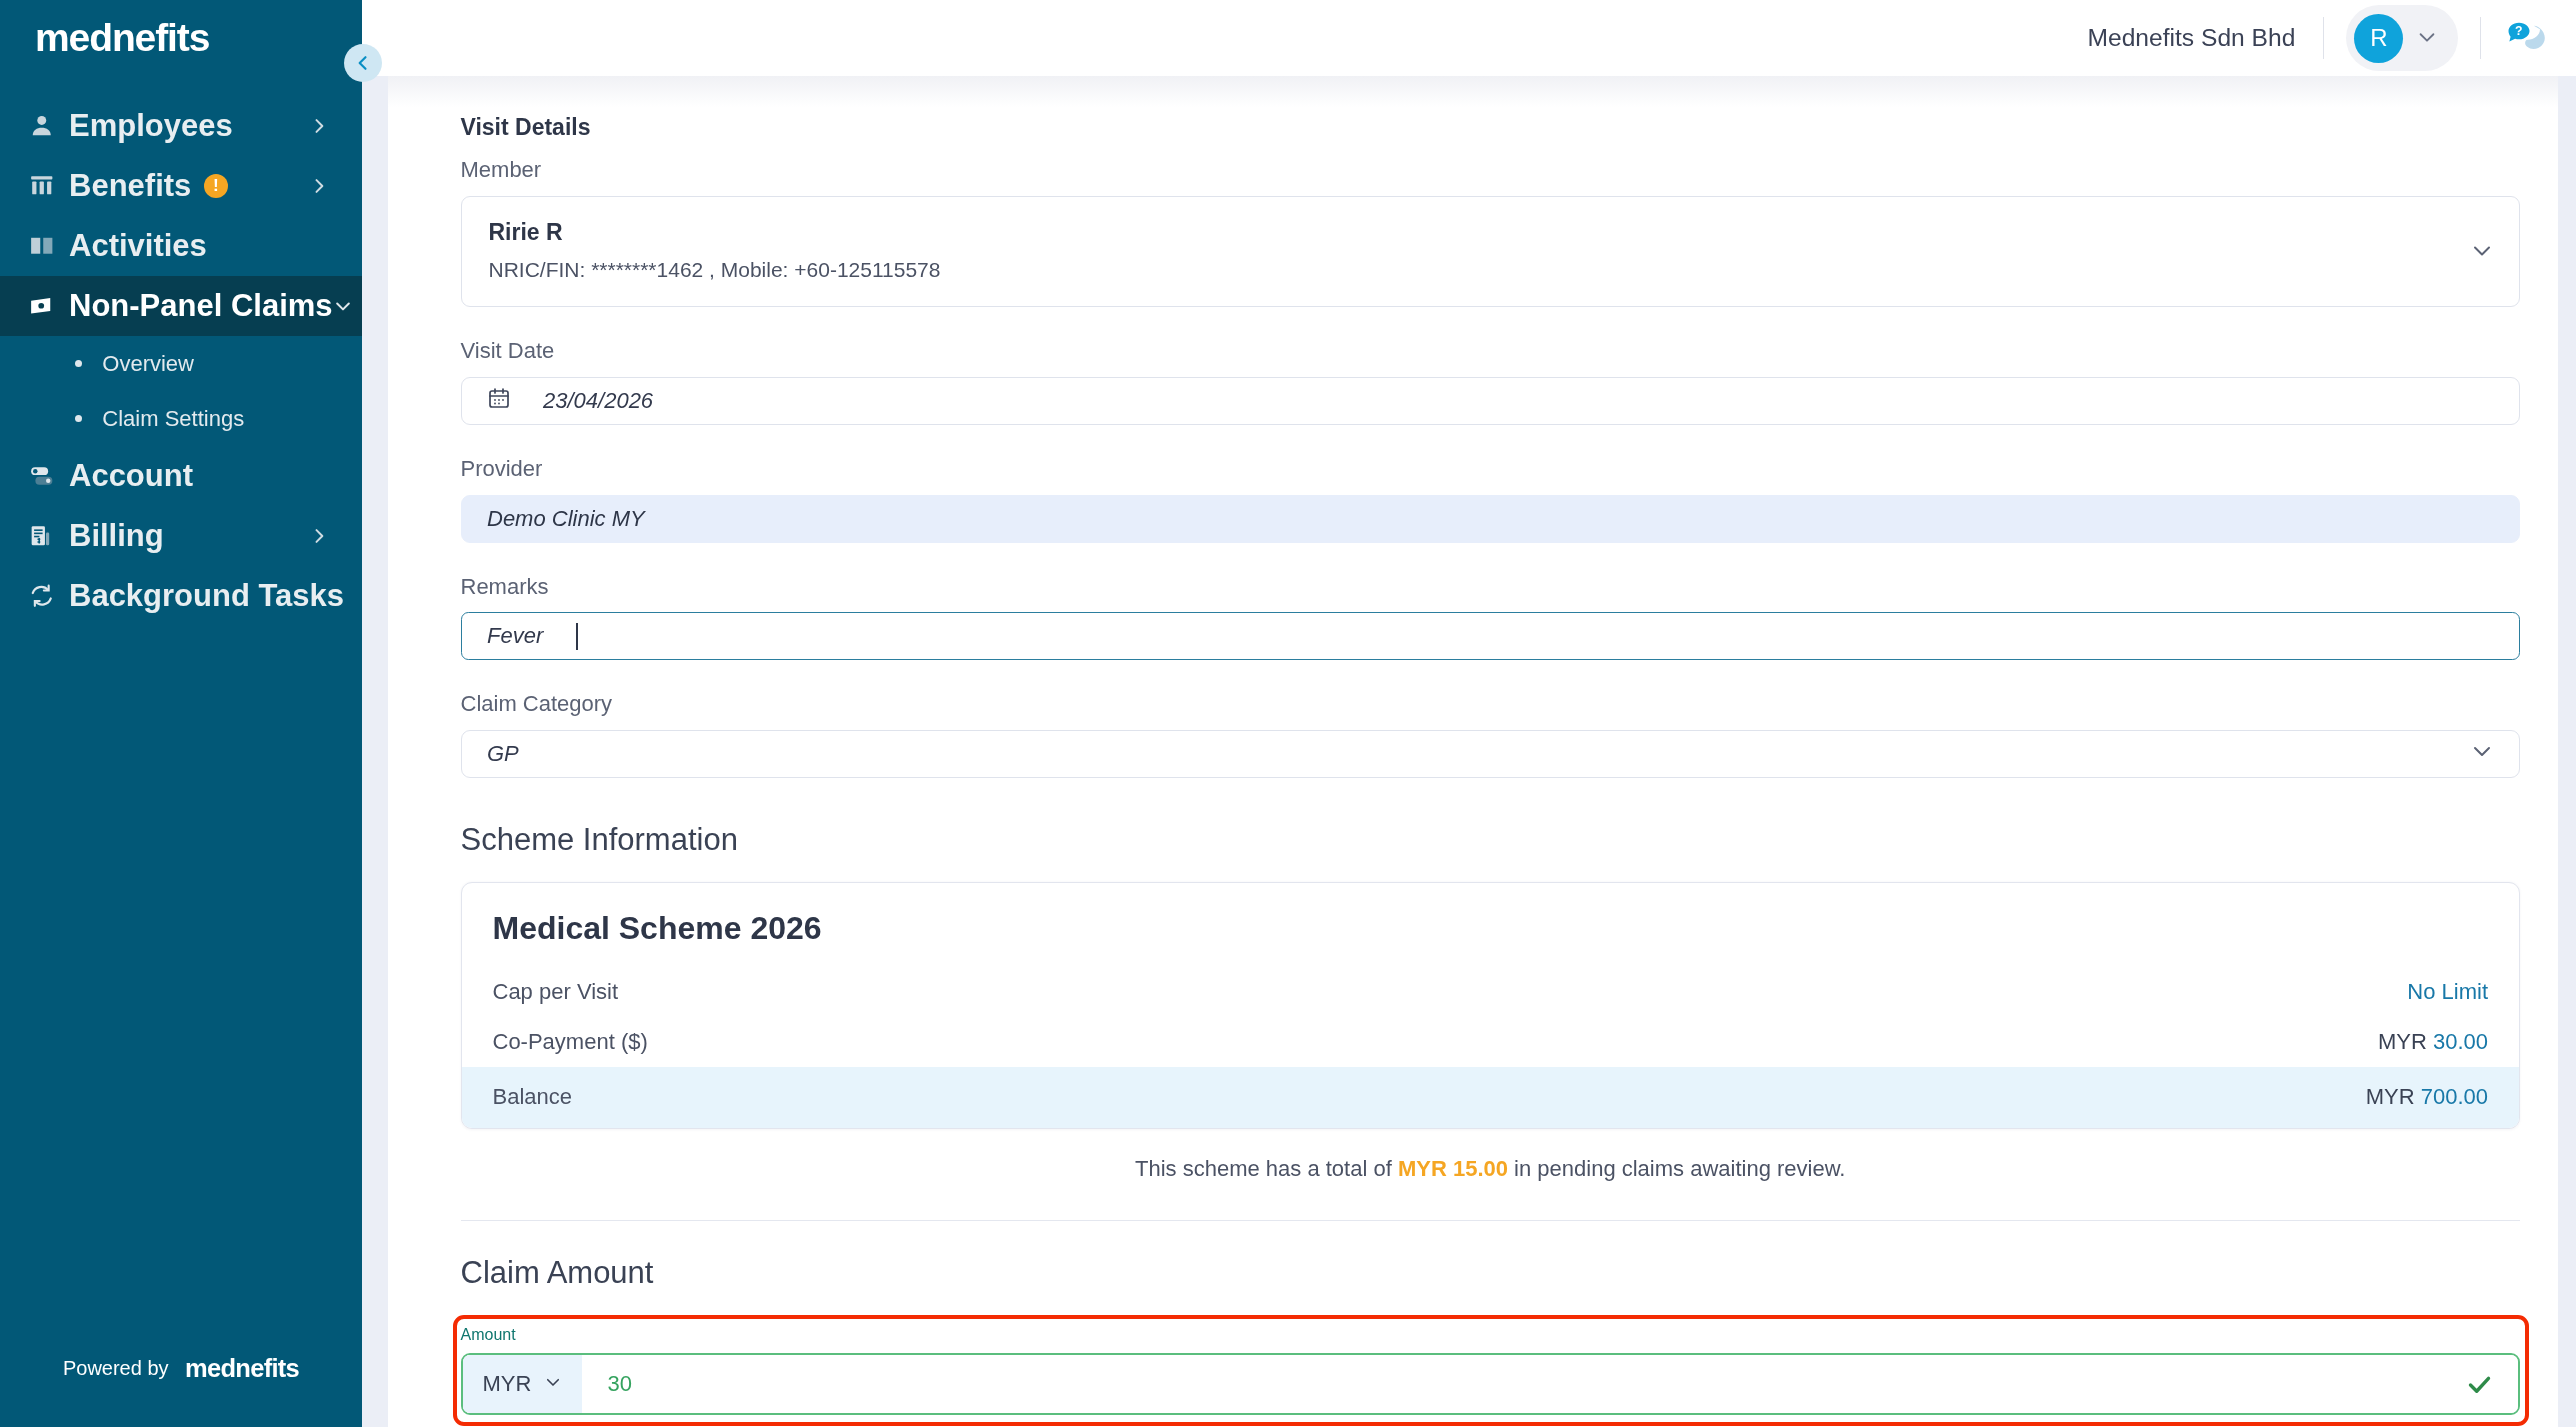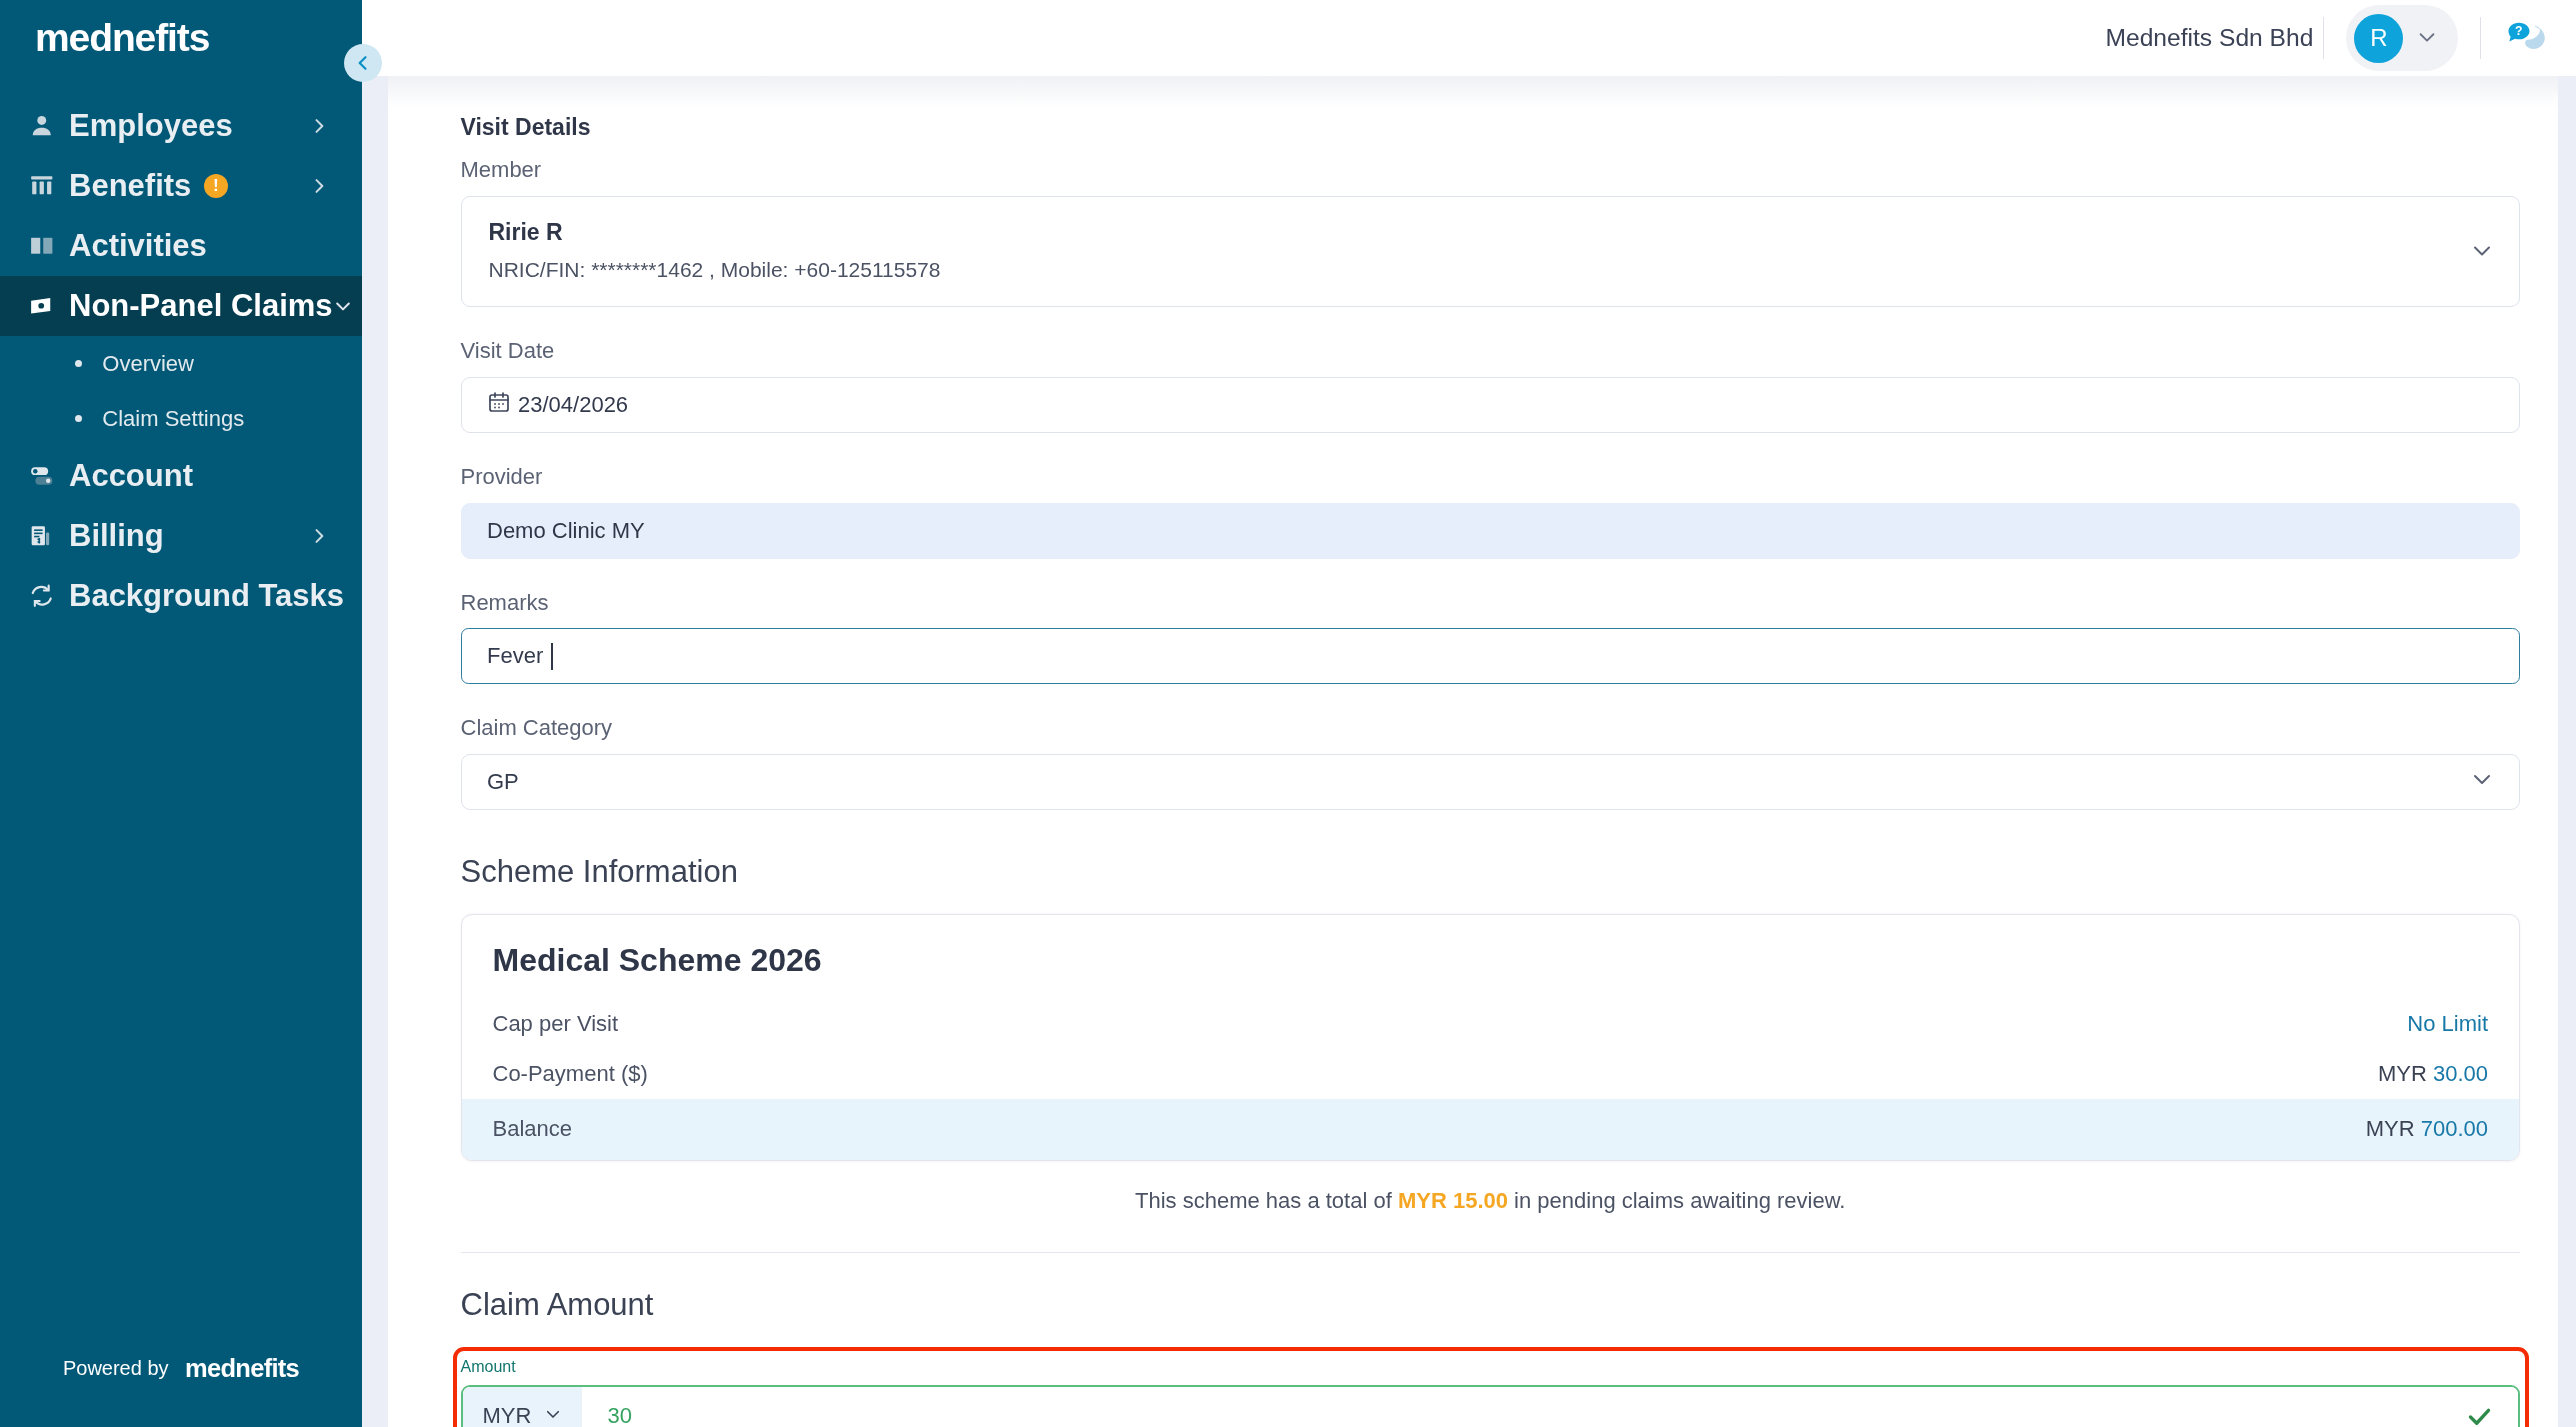--- a/index.html
+++ b/index.html
@@ -67,21 +67,21 @@
     background: #CFE7F3; display: flex; align-items: center; justify-content: center;
     cursor: pointer; z-index: 40;
   }
 
   
   .main { flex: 1; height: 1427px; position: relative; background: #ffffff; overflow: hidden; }
   .topbar {
     height: 76px; background: #ffffff; display: flex; align-items: center;
     justify-content: flex-end; padding-right: 29px; gap: 0px;
   }
-  .org-name { color: #3b4256; font-size: 24.6px; font-weight: 500; margin-right: 10px; }
+  .org-name { color: #3b4256; font-size: 24.6px; font-weight: 500; margin-right: 28px; }
   .vsep { width: 0.9px; height: 42px; background: #dfe2ea; }
   .account-pill {
     display: flex; align-items: center; gap: 12.7px;
     background: #f1f2f6; border-radius: 36px; padding: 8.2px 20px 8.2px 8.2px;
     margin: 0 22px; cursor: pointer;
   }
   .avatar {
     width: 49px; height: 49px; border-radius: 50%; background: #0FA3DB;
     color: #fff; display: flex; align-items: center; justify-content: center;
     font-size: 24px; font-weight: 500;
@@ -119,22 +119,22 @@
     border: 0.9px solid #dfe3ec; border-radius: 9px; background: #fff;
     padding: 22px 27px 24px 27px; display: flex; align-items: center;
     position: relative; min-height: 87px; cursor: pointer;
   }
   .member-name { font-size: 23px; font-weight: 700; color: #2e3648; margin-bottom: 12.7px; }
   .member-meta { font-size: 21px; color: #4b5264; }
   .box-caret { position: absolute; right: 25.5px; top: 50%; transform: translateY(-50%); }
 
   .input-box {
     border: 0.9px solid #dfe3ec; border-radius: 9px; background: #fff;
-    height: 56px; display: flex; align-items: center; padding: 0 25.5px; gap: 7px;
-    font-size: 22px; color: #333a4d; cursor: pointer; position: relative;
+    height: 48px; display: flex; align-items: center; padding: 0 25.5px; gap: 32px;
+    font-size: 22px; color: #333a4d; cursor: pointer; position: relative; font-style: italic;
   }
   .input-box.readonly-blue {
     background: #E7EEFB; border-color: #E7EEFB; color: #2e3648; cursor: default;
   }
   .input-box.focused {
     border: 1.8px solid #2b7e9e; border-radius: 7.3px;
   }
   .caret-text { position: absolute; right: 25.5px; top: 50%; transform: translateY(-50%); }
   .text-cursor {
     display: inline-block; width: 1.8px; height: 27px; background: #2e3648;

